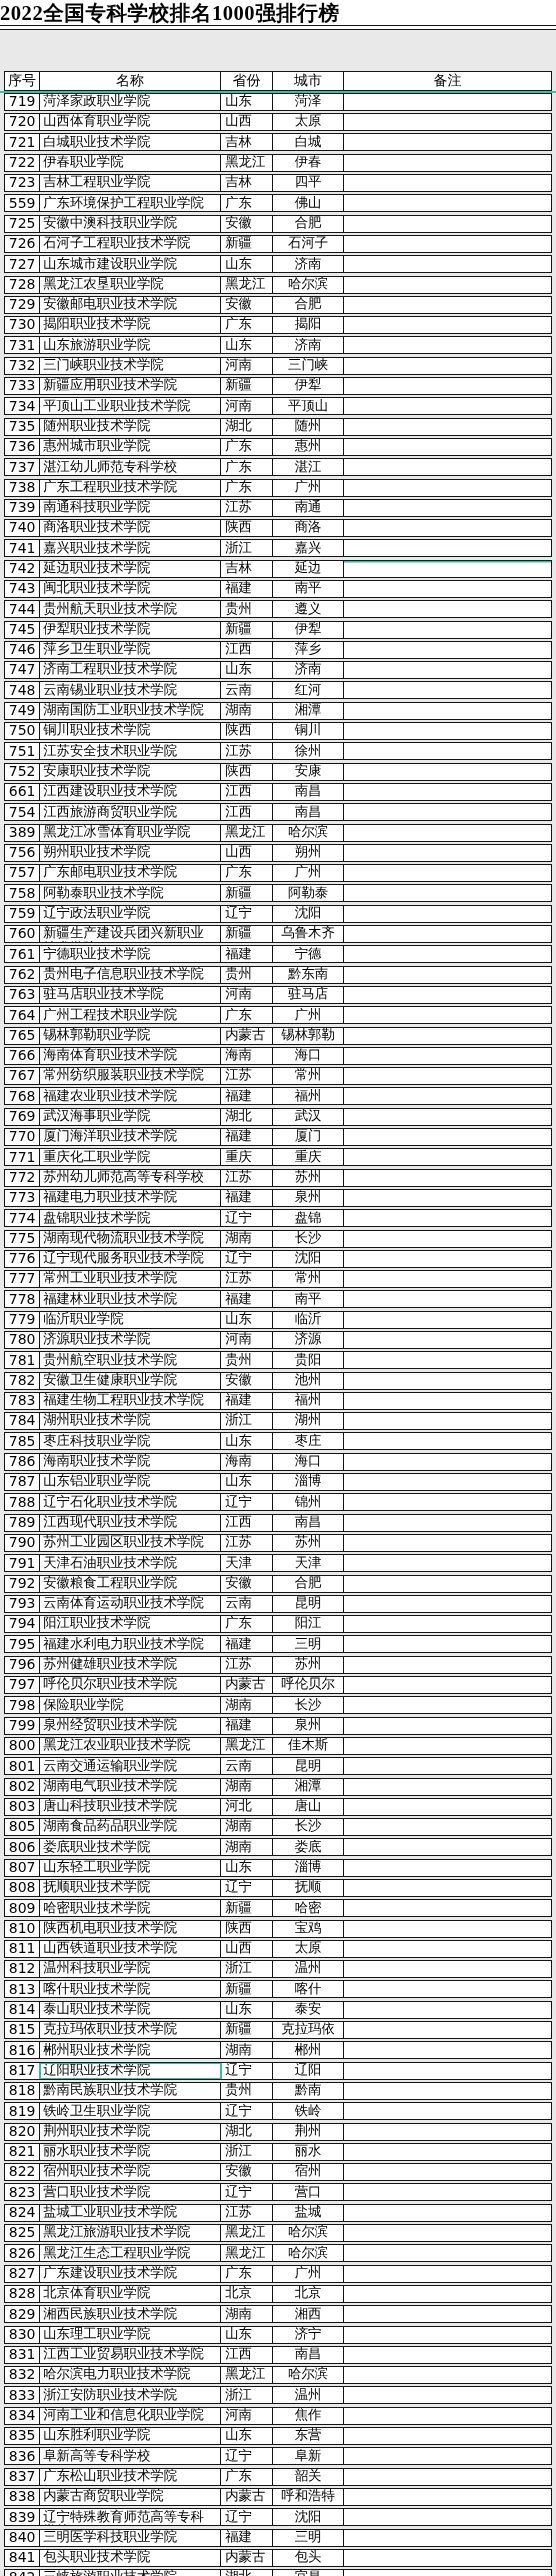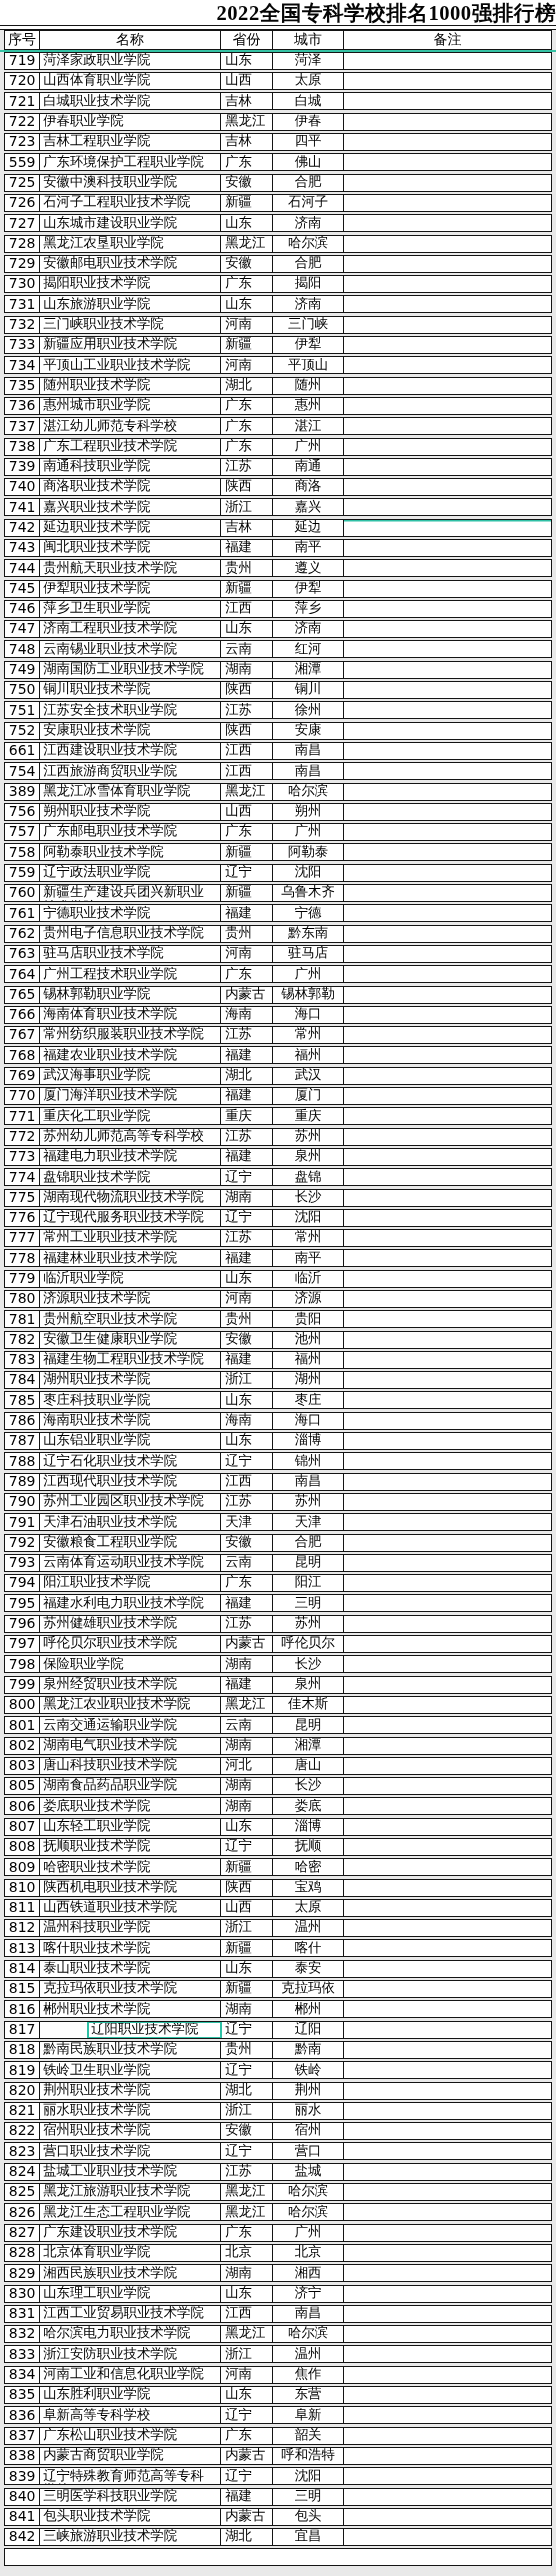--- a/index.html
+++ b/index.html
@@ -3,53 +3,53 @@
 <meta charset="utf-8">
 <style>
   html,body{margin:0;padding:0;background:#cfcfcf;}
   .page{
     position:relative;width:556px;height:2867px;margin:0 auto;
     background:#e9e9e9;overflow:hidden;
     font-family:"Liberation Sans",sans-serif;color:#000;
   }
   .title-band{
     height:25px;background:#ffffff;
-    display:flex;align-items:center;justify-content:flex-end;
+    display:flex;align-items:center;justify-content:flex-start;
   }
   .title-band .title-text{
     font-family:"Liberation Serif",serif;
     font-weight:700;font-size:20.6px;letter-spacing:0.5px;color:#050505;
     white-space:nowrap;
   }
   .thin-band{
     height:5.2px;background:#ffffff;box-sizing:border-box;
     border-top:1.5px solid #141414;border-bottom:1.5px solid #141414;
   }
   .grid-row{
     display:grid;grid-template-columns:35px 181px 52px 71px 1fr;
     background:#ffffff;border:1.5px solid #141414;box-sizing:border-box;
     margin-left:4.1px;width:548px;overflow:hidden;
   }
-  .header-row{height:19.6px;}
+  .header-row{height:19.6px;margin-top:41px;}
   .header-row .c{line-height:16px;font-size:14px;text-align:center;}
   .teal-line{height:2.1px;background:#35c2a4;width:100%;}
   .trow{height:18px;margin-bottom:2.3px;}
   .c{
     border-right:1.5px solid #141414;box-sizing:border-box;
     overflow:hidden;font-size:13.4px;line-height:14.4px;
     white-space:normal;
   }
   .c:last-child{border-right:none;}
   .trow .c{line-height:14.4px;padding-top:0.3px;}
   .c-no{text-align:center;font-size:14px;font-family:"DejaVu Sans",sans-serif;}
   .c-name{padding:0 3.1px;text-align:left;}
   .c-prov{padding:0 4.1px;text-align:left;}
   .c-city{text-align:center;}
   .c-remark{background:#ffffff;}
-  .selected{outline:2.1px solid #2fc0a5;outline-offset:-1px;margin-left:48px;}
+  .selected{outline:2.1px solid #2fc0a5;outline-offset:-1px;}
   .teal-top{box-shadow:inset 0 1.5px 0 0 #2fc0a5;}
 </style>
 </head>
 <body>
 
 <div class="page">
 
   <div class="title-band">
     <span class="title-text">2022全国专科学校排名1000强排行榜</span>
   </div>

